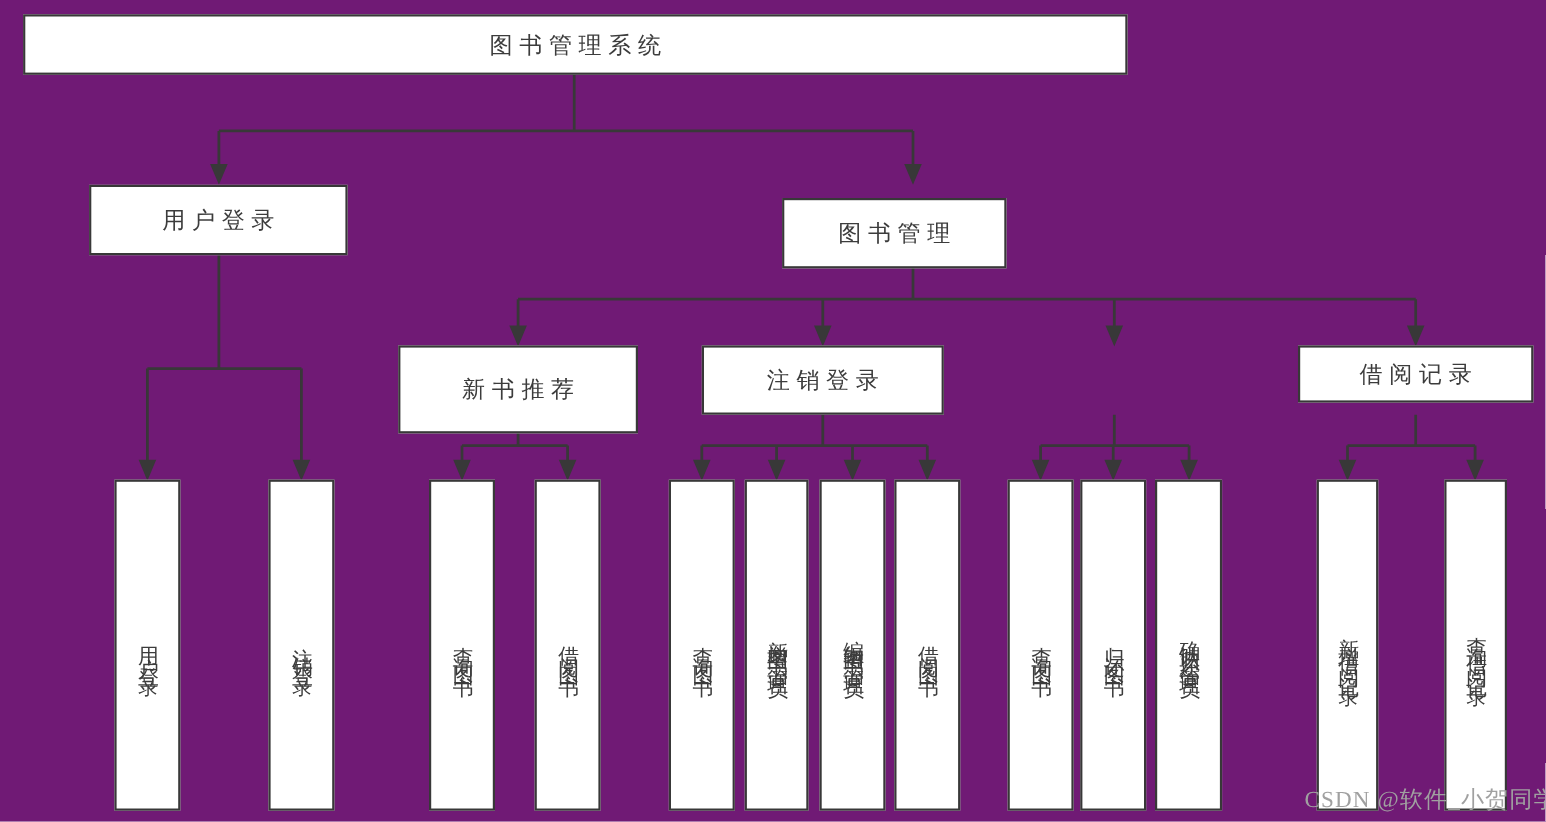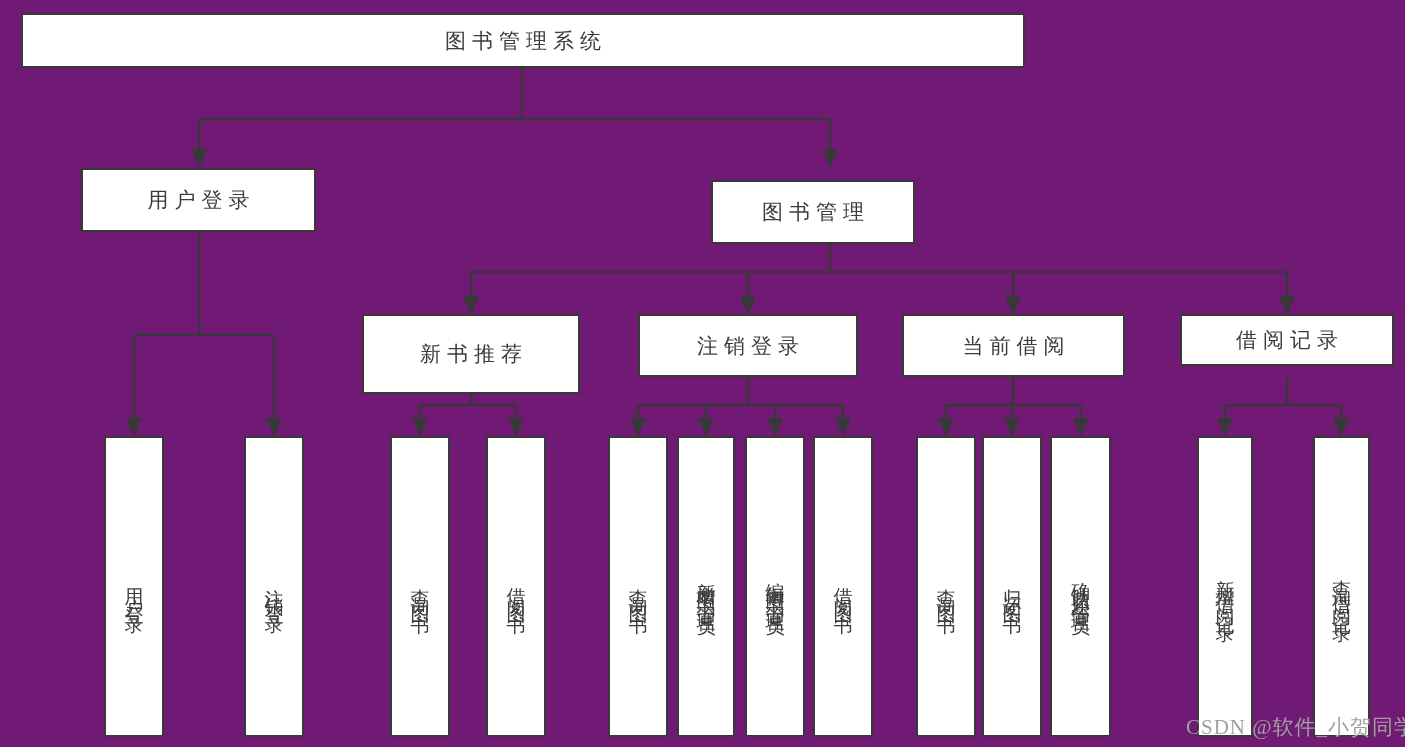--- a/index.html
+++ b/index.html
@@ -91,21 +91,20 @@
     </g>
   </svg>
 
   <div class="node h" style="left:21px; top:13px; width:1004px; height:55px">图书管理系统</div>
 
   <div class="node h" style="left:81px; top:168px; width:235px; height:64px">用户登录</div>
   <div class="node h" style="left:711px; top:180px; width:204px; height:64px">图书管理</div>
 
   <div class="node h" style="left:362px; top:314px; width:218px; height:80px">新书推荐</div>
   <div class="node h" style="left:638px; top:314px; width:220px; height:63px">注销登录</div>
-  <div class="node h" style="left:902px; top:314px; width:223px; height:63px">当前借阅</div>
   <div class="node h" style="left:1180px; top:314px; width:214px; height:52px">借阅记录</div>
 
   <div class="node v sp-wide" style="left:104px; top:436px; width:60px; height:301px">用户登录</div>
   <div class="node v sp-wide" style="left:244px; top:436px; width:60px; height:301px">注销登录</div>
 
   <div class="node v sp-wide" style="left:390px; top:436px; width:60px; height:301px">查询图书</div>
   <div class="node v sp-wide" style="left:486px; top:436px; width:60px; height:301px">借阅图书</div>
 
   <div class="node v sp-wide" style="left:608px; top:436px; width:60px; height:301px">查询图书</div>
   <div class="node v sp-tight" style="left:677px; top:436px; width:58px; height:301px">新增图书（管理员）</div>

